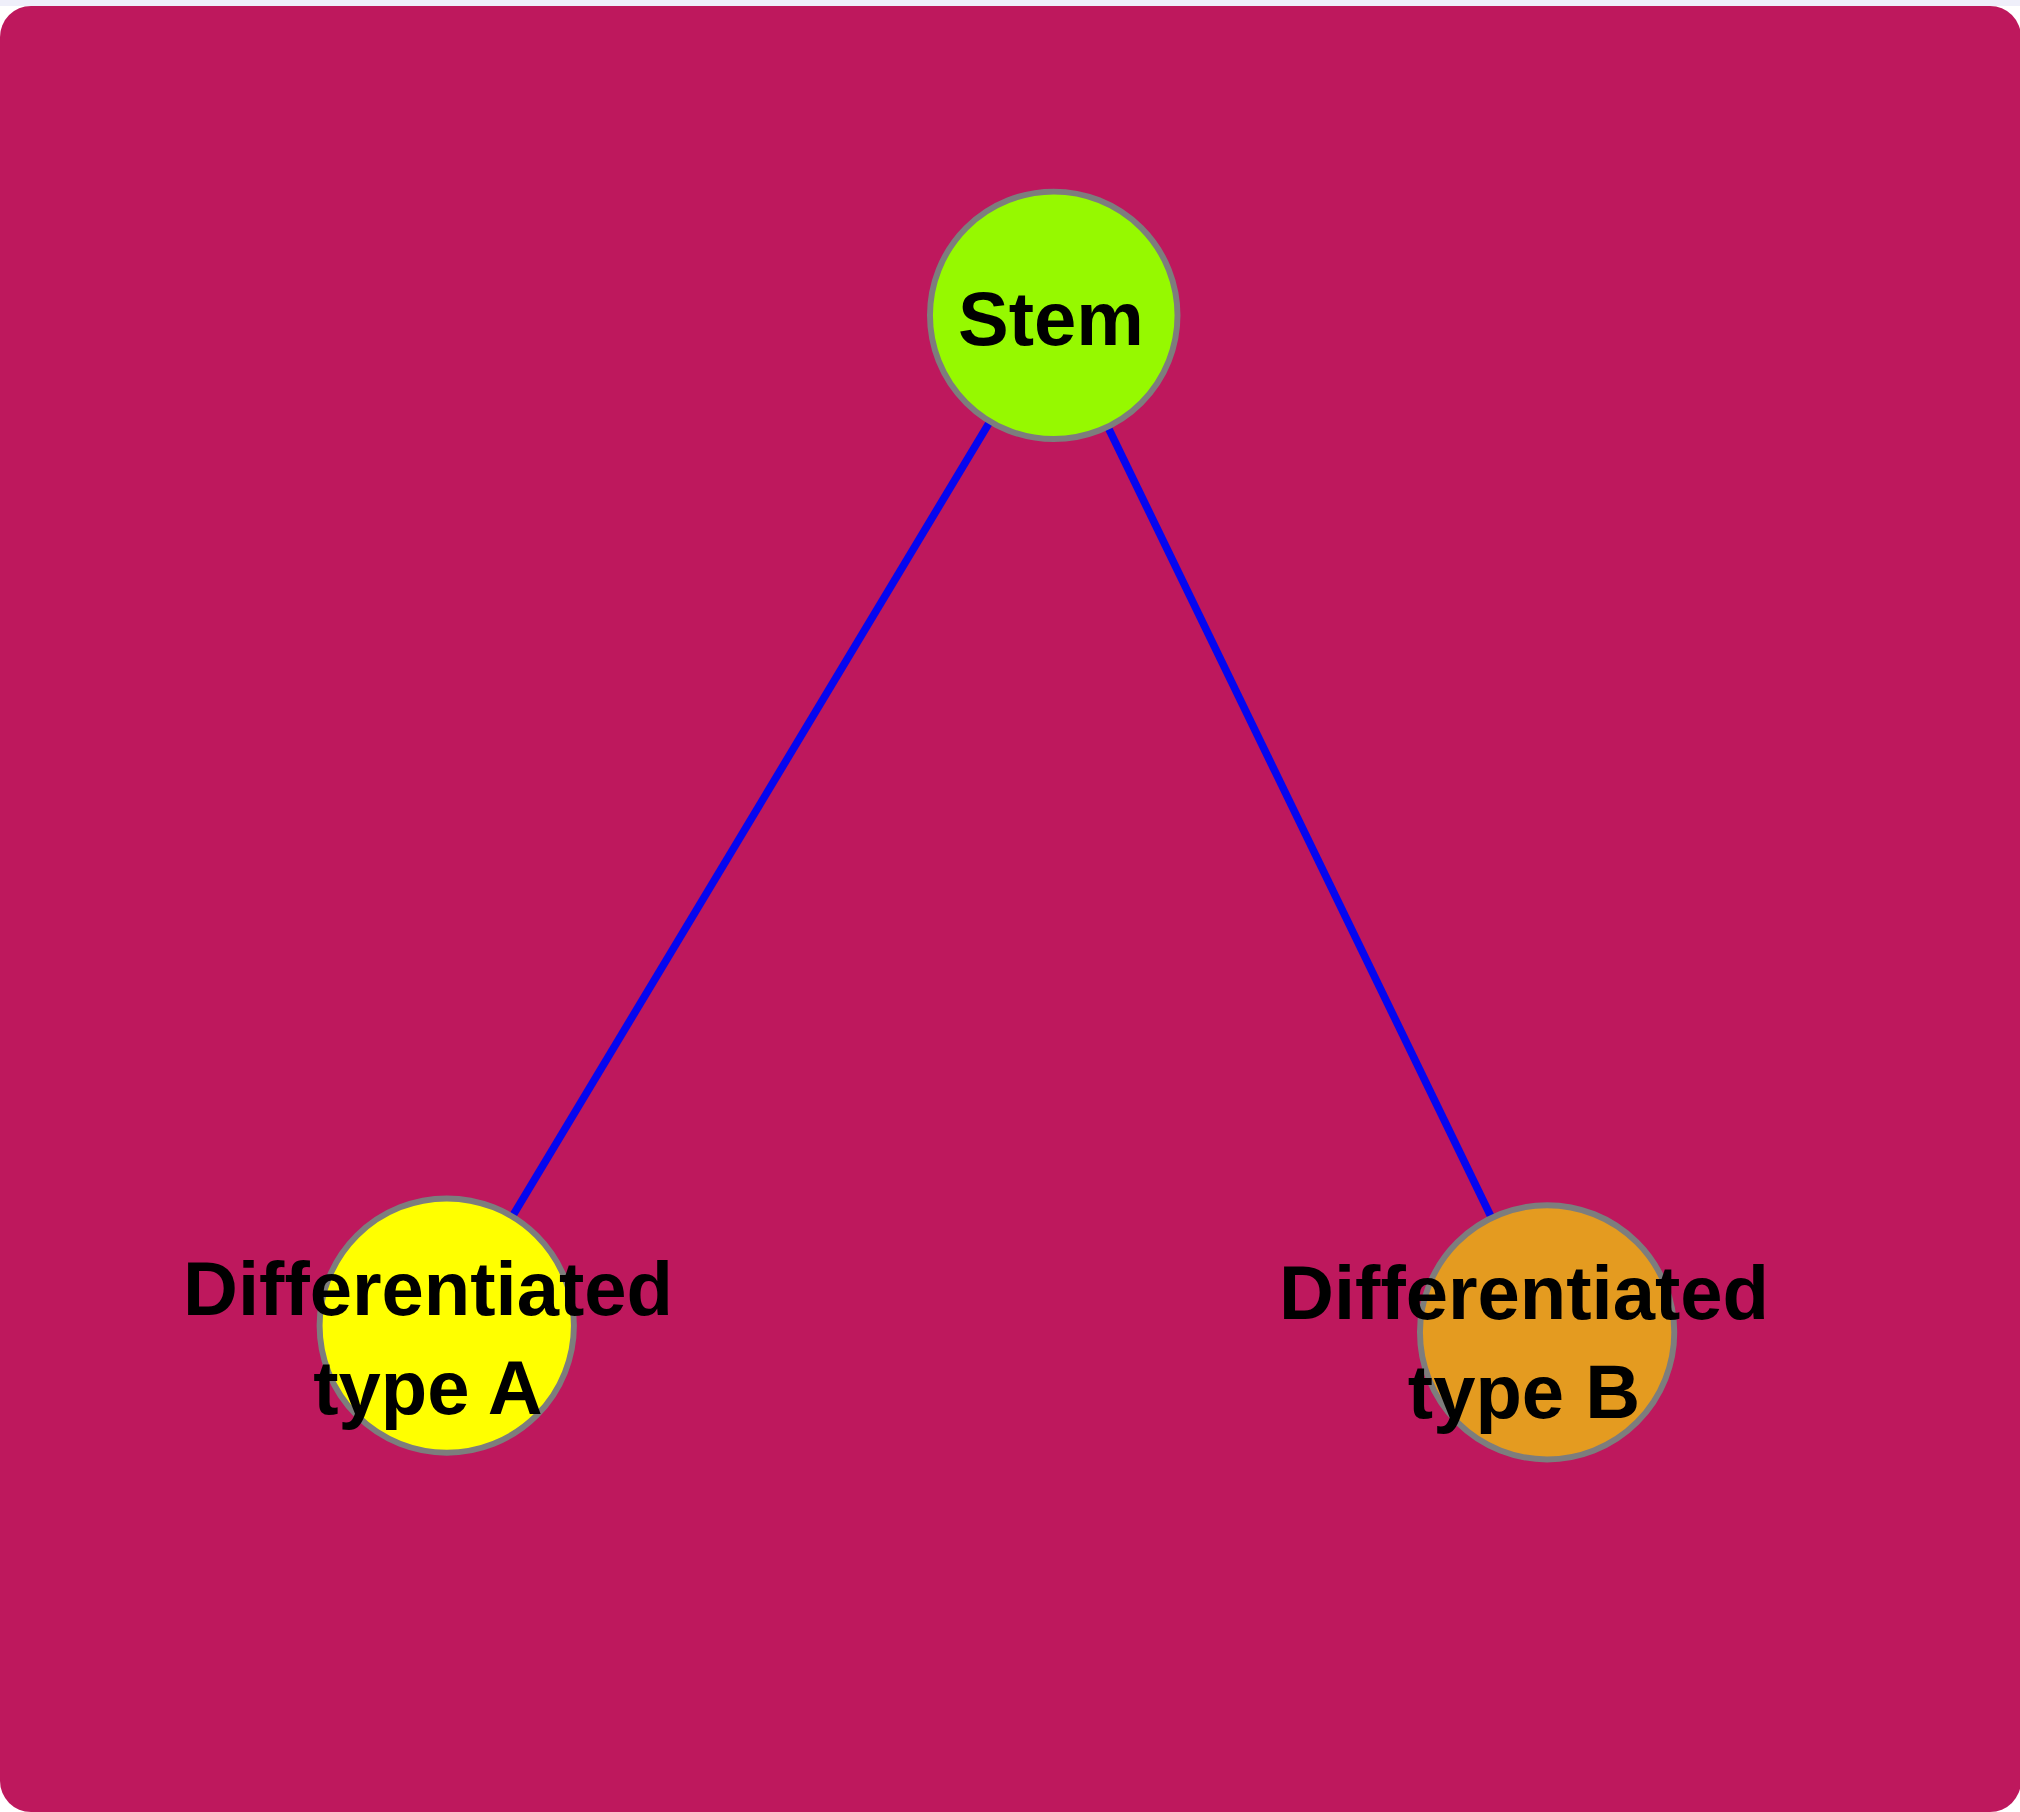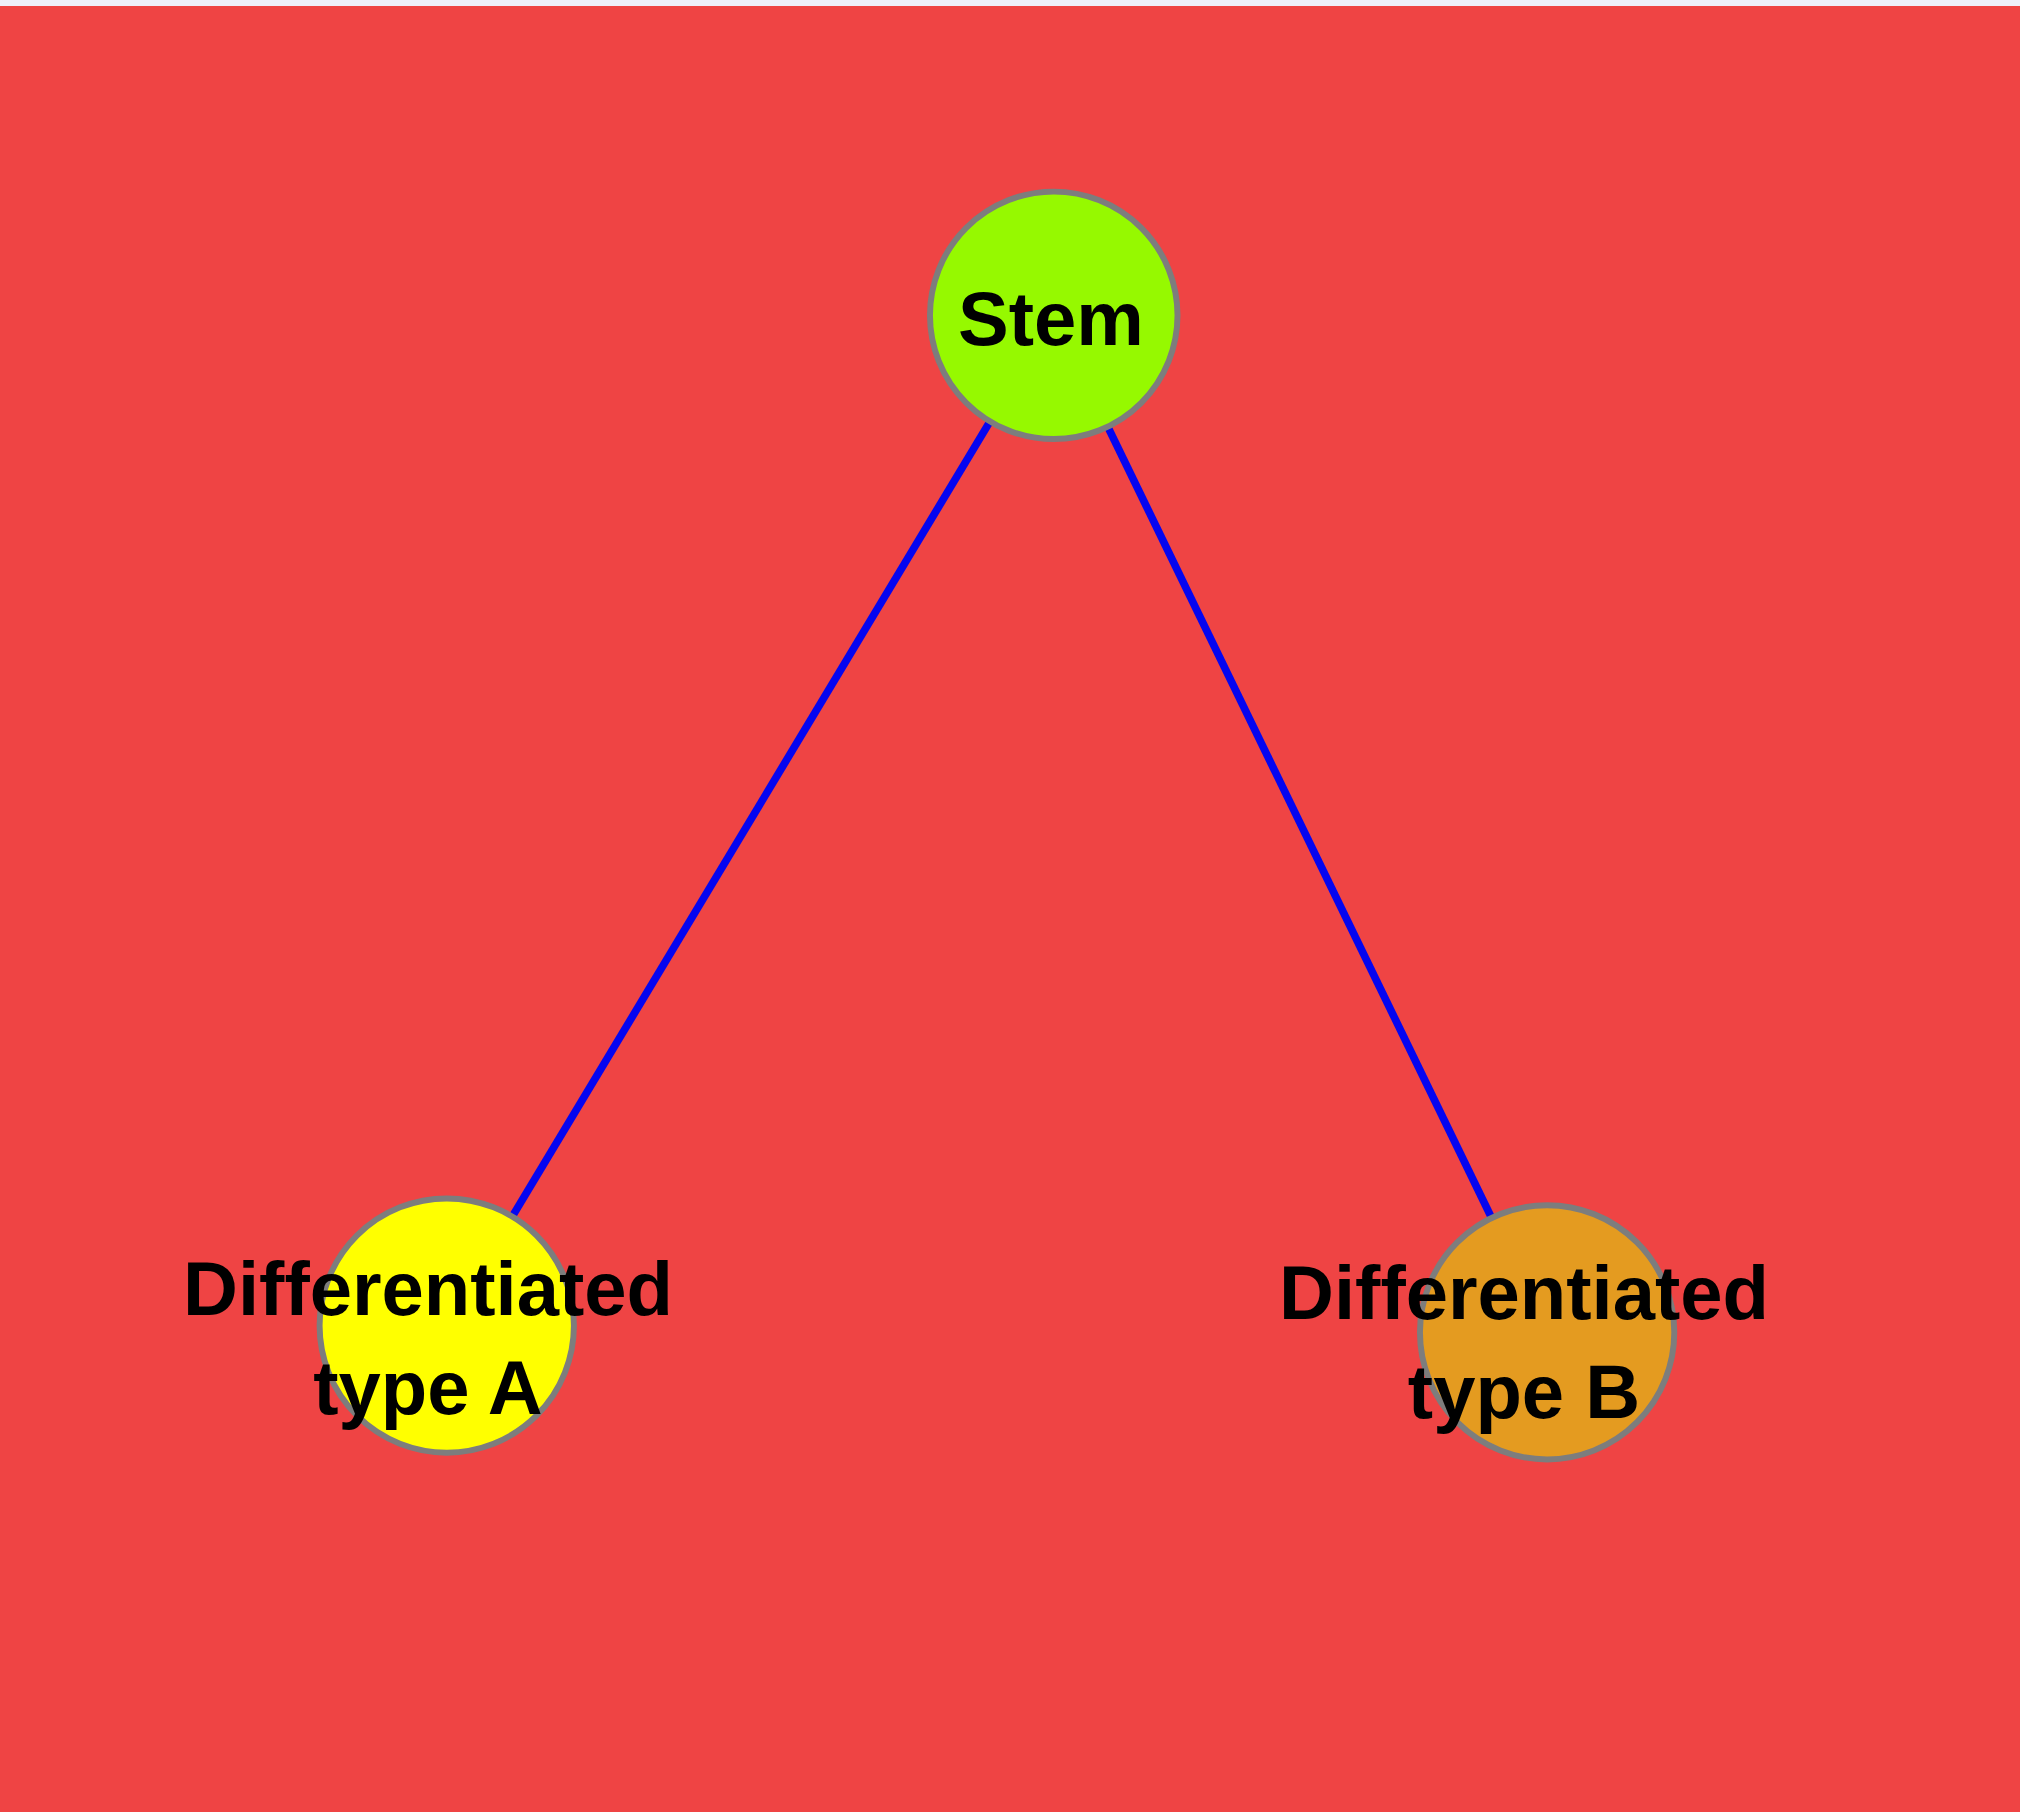--- a/index.html
+++ b/index.html
@@ -52,21 +52,21 @@
   .label-stem   { left: 1051px; top: 312px; }
   .label-type-a { left: 428px;  top: 1332px; }
   .label-type-b { left: 1524px; top: 1336px; }
 </style>
 </head>
 <body>
 
 <div class="stage">
   <div class="top-band" style="background-color: rgb(239, 239, 250);"></div>
 
-  <div class="canvas" style="background-color: #ef4444;">
+  <div class="canvas" style="background-color: #be185d; border-radius: 31px;">
 
     <svg class="graph-svg" viewBox="0 0 2384 2131" preserveAspectRatio="none">
 
       <line x1="1243" y1="365" x2="527" y2="1557" stroke-width="9" stroke="#0505f0"></line>
       <line x1="1243" y1="365" x2="1825" y2="1565" stroke-width="9" stroke="#0505f0"></line>
 
       <circle cx="1243" cy="365" r="146" stroke-width="7" fill="#96f900" stroke="#7d7d7d"></circle>
       <circle cx="527" cy="1557" r="150" stroke-width="7" fill="#ffff00" stroke="#7d7d7d"></circle>
       <circle cx="1825" cy="1565" r="150" stroke-width="7" fill="#e49b20" stroke="#7d7d7d"></circle>
     </svg>

